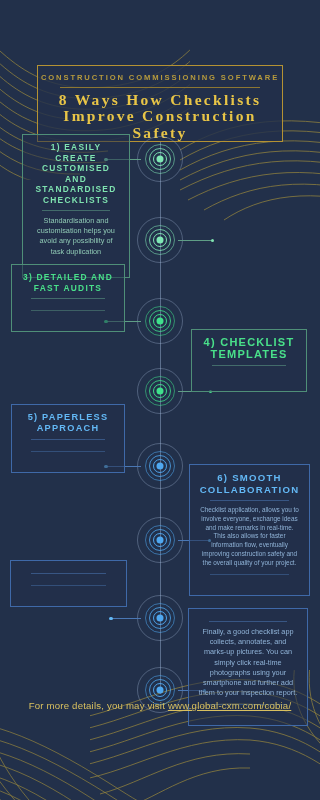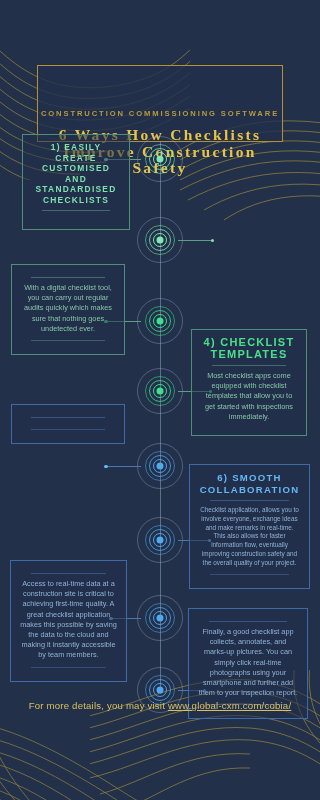--- a/index.html
+++ b/index.html
@@ -22,21 +22,21 @@
   .header-box{
     position:absolute;left:37px;top:65px;width:246px;height:77px;
     border:1px solid #b49233;
     box-sizing:border-box;
     display:flex;flex-direction:column;align-items:center;justify-content:flex-start;
     padding-top:7px;
     background:rgba(34,48,74,0.82);
   }
   .kicker{
     color:#b69a3d;font-size:7.6px;letter-spacing:1.9px;font-weight:700;
-    text-align:center;white-space:nowrap;margin-top:36px;
+    text-align:center;white-space:nowrap;
   }
   .kicker-rule{width:200px;height:1px;background:#8d7732;margin:5px 0 4px 0;}
   .title{
     color:#e8c547;font-family:"Liberation Serif",serif;font-weight:700;
     font-size:15.5px;line-height:16.5px;letter-spacing:2.3px;text-align:center;
     width:235px;
   }
 
   
   .spine{position:absolute;left:159.5px;top:142px;width:1px;height:552px;background:#5b6e8c;}
@@ -50,21 +50,21 @@
 
   
   .conn{position:absolute;height:1px;}
   .conn .cdot{position:absolute;width:3.5px;height:3.5px;border-radius:50%;top:-1.5px;}
 
   
   .card{
     position:absolute;box-sizing:border-box;border:1px solid;
     background:rgba(34,48,74,0.55);
     display:flex;flex-direction:column;align-items:center;
-    padding:7px 9px 13px 9px;
+    padding:7px 9px 20px 9px;
   }
   .card h3{
     margin:0;font-size:8.4px;line-height:10.5px;letter-spacing:1.25px;
     font-weight:700;text-align:center;text-transform:uppercase;
   }
   .card .rule{height:1px;width:78%;margin:5px 0 5px 0;opacity:.55;}
   .card p{
     margin:0;font-size:7.3px;line-height:10.2px;text-align:center;
   }
   .card .rule-b{height:1px;width:78%;margin-top:6px;opacity:.45;}
@@ -155,21 +155,21 @@
       <path d="M10 124 C 55 112, 96 80, 160 84"></path>
       <path d="M36 138 C 70 126, 104 96, 160 98"></path>
       <path d="M205 -5 C 200 25, 210 60, 250 92"></path>
       <path name="x" d="M220 -5 C 216 28, 226 62, 262 94"></path>
     </g>
   </svg>
 
   <div class="header-box">
     <div class="kicker">CONSTRUCTION COMMISSIONING SOFTWARE</div>
     <div class="kicker-rule"></div>
-    <div class="title">6 Ways How Checklists Improve Construction Safety</div>
+    <div class="title">8 Ways How Checklists Improve Construction Safety</div>
   </div>
 
   <div class="spine"></div>
 
   <div class="node c-green" style="left:160px;top:159px;">
     <span class="ring r1"></span>
       <span class="ring r2"></span>
       <span class="ring r3"></span>
       <span class="ring r4"></span>
       <span class="ring dot"></span>
@@ -245,50 +245,50 @@
   <div class="conn" style="left:110px;top:618px;width:31px;background:#4a77b4;">
     <span class="cdot" style="left:-1px;background:#63b8f5;"></span>
     </div>
   <div class="conn" style="left:178px;top:690px;width:27px;background:#4a77b4;">
     <span class="cdot" style="right:-1px;background:#63b8f5;"></span>
     </div>
 
   <div class="card t-green" style="left:22px;top:134px;width:108px;">
     <h3>1) EASILY CREATE CUSTOMISED AND STANDARDISED CHECKLISTS</h3>
     <div class="rule"></div>
+    <p>Standardisation and customisation helps you avoid any possibility of task duplication</p>
   </div>
 
 
   <div class="card t-green2" style="left:11px;top:264px;width:114px;">
-    <div class="rule"></div>
-    <p>With a digital checklist tool, you can carry out regular audits quickly which makes sure that nothing goes undetected ever.</p>
+    <h3>3) DETAILED AND FAST AUDITS</h3>
+    <div class="rule"></div>
     <div class="rule-b"></div>
   </div>
 
   <div class="card t-green2" style="left:191px;top:329px;width:116px;">
     <h3 style="font-size:11px;line-height:11.5px;">4) CHECKLIST TEMPLATES</h3>
     <div class="rule"></div>
-    <p>Most checklist apps come equipped with checklist templates that allow you to get started with inspections immediately.</p>
   </div>
 
   <div class="card t-blue" style="left:11px;top:404px;width:114px;">
+    <h3 style="font-size:9.2px;line-height:11px;">5) PAPERLESS APPROACH</h3>
     <div class="rule"></div>
     <div class="rule-b"></div>
   </div>
 
   <div class="card t-blue" style="left:189px;top:464px;width:121px;">
     <h3 style="font-size:9.6px;line-height:11.5px;">6) SMOOTH COLLABORATION</h3>
     <div class="rule"></div>
     <p style="font-size:6.4px;line-height:8.8px;">Checklist application, allows you to involve everyone, exchange ideas and make remarks in real-time. This also allows for faster information flow, eventually improving construction safety and the overall quality of your project.</p>
     <div class="rule-b"></div>
   </div>
 
   <div class="card t-blue" style="left:10px;top:560px;width:117px;">
     <div class="rule"></div>
-    <p>Access to real-time data at a construction site is critical to achieving first-time quality. A great checklist application makes this possible by saving the data to the cloud and making it instantly accessible by team members.</p>
     <div class="rule-b"></div>
   </div>
 
   <div class="card t-blue" style="left:188px;top:608px;width:120px;">
     <div class="rule"></div>
     <p>Finally, a good checklist app collects, annotates, and marks-up pictures. You can simply click real-time photographs using your smartphone and further add them to your inspection report.</p>
     <div class="rule-b"></div>
   </div>
 
   <div class="footer">

